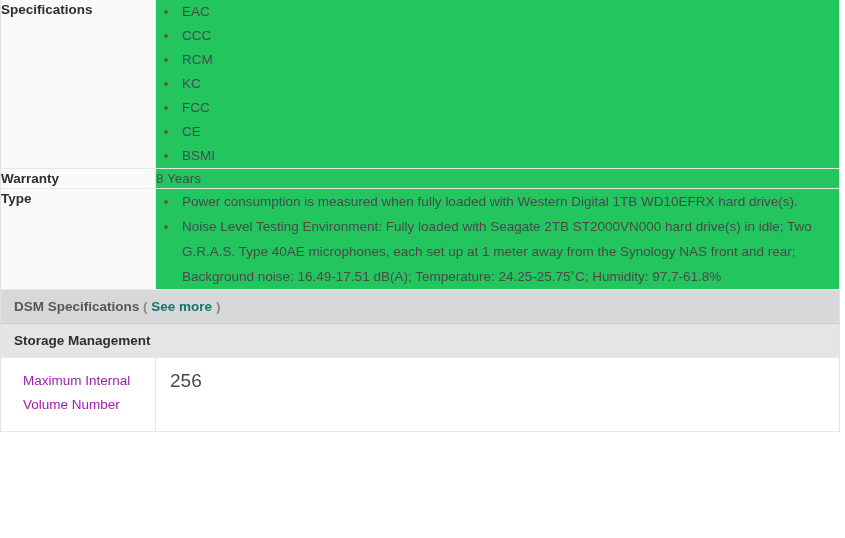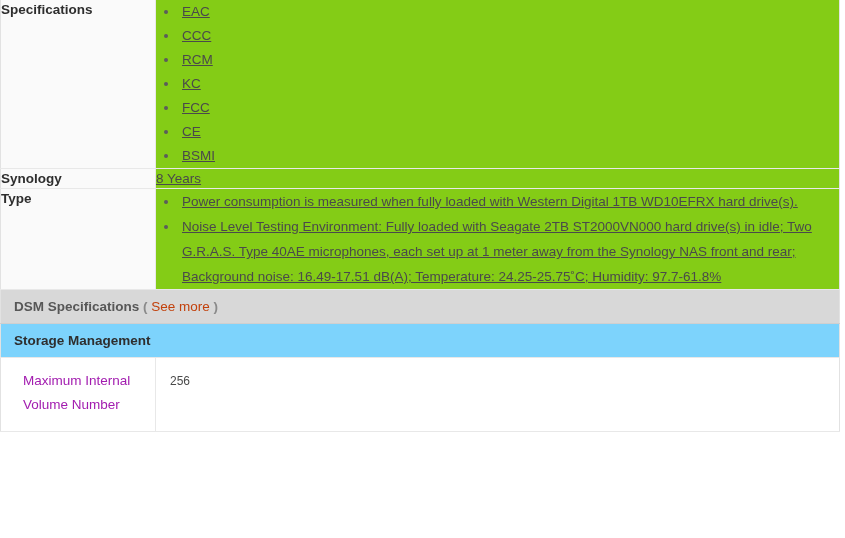--- a/index.html
+++ b/index.html
@@ -43,26 +43,25 @@
     background: #fafafa;
     border-right: 1px solid #e8e8e8;
     font-weight: bold;
     font-size: 13.5px;
     color: #2e2e2e;
     padding: 11px 10px 11px 15px;
     line-height: 19px;
   }
 
   td.value-cell {
-    background: #84cc16;
+    background: #22c55e;
     font-size: 13.5px;
     color: #4a4a4a;
     padding: 11px 12px 11px 14px;
     line-height: 19px;
-    text-decoration: underline;
   }
 
   
   tr.row-clipped td.label-cell,
   tr.row-clipped td.value-cell {
     padding-top: 0;
   }
   tr.row-clipped td.label-cell {
     padding-bottom: 16px;
   }
@@ -102,30 +101,30 @@
   tr.section-band > td {
     background: #d8d8d8;
     border-bottom: 1px solid #cfcfcf;
     border-top: 1px solid #cfcfcf;
     padding: 9px 10px 9px 13px;
     font-size: 13.5px;
     font-weight: bold;
     color: #575757;
   }
   .band-link {
-    color: #c2410c;
-    font-weight: normal;
+    color: #0f766e;
+    font-weight: bold;
     text-decoration: none;
     cursor: pointer;
   }
   .band-paren { color: #8a8a8a; font-weight: bold; }
 
   
   tr.subsection-row > td {
-    background: #7dd3fc;
+    background: #e5e5e5;
     border-bottom: 1px solid #e8e8e8;
     padding: 9px 10px 9px 13px;
     font-size: 13.5px;
     font-weight: bold;
     color: #2e2e2e;
   }
 
   
   tr.dsm-row > td {
     border-bottom: 1px solid #e8e8e8;
@@ -136,21 +135,21 @@
     background: #ffffff;
     border-right: 1px solid #e8e8e8;
     font-size: 13.5px;
     font-weight: normal;
     color: #a21caf;
     padding: 11px 10px 14px 22px;
     line-height: 24px;
   }
   tr.dsm-row td.dsm-value {
     background: #ffffff;
-    font-size: 12px;
+    font-size: 19px;
     color: #4a4a4a;
     padding: 11px 12px 14px 14px;
     line-height: 24px;
   }
   tr.dsm-row.narrow td.dsm-label { padding-bottom: 10px; }
   tr.dsm-row.narrow td.dsm-value { padding-bottom: 10px; }
 </style>
 </head>
 <body>
 
@@ -171,21 +170,21 @@
             <li>RCM</li>
             <li>KC</li>
             <li>FCC</li>
             <li>CE</li>
             <li>BSMI</li>
           </ul>
         </td>
       </tr>
 
       <tr class="spec-row">
-        <td class="label-cell">Synology</td>
+        <td class="label-cell">Warranty</td>
         <td class="value-cell">8 Years</td>
       </tr>
 
       <tr class="spec-row">
         <td class="label-cell">Type</td>
         <td class="value-cell">
           <ul class="bullets notes">
             <li>Power consumption is measured when fully loaded with Western Digital 1TB WD10EFRX hard drive(s).</li>
             <li>Noise Level Testing Environment: Fully loaded with Seagate 2TB ST2000VN000 hard drive(s) in idle; Two G.R.A.S. Type 40AE microphones, each set up at 1 meter away from the Synology NAS front and rear; Background noise: 16.49-17.51 dB(A); Temperature: 24.25-25.75˚C; Humidity: 97.7-61.8%</li>
           </ul>

